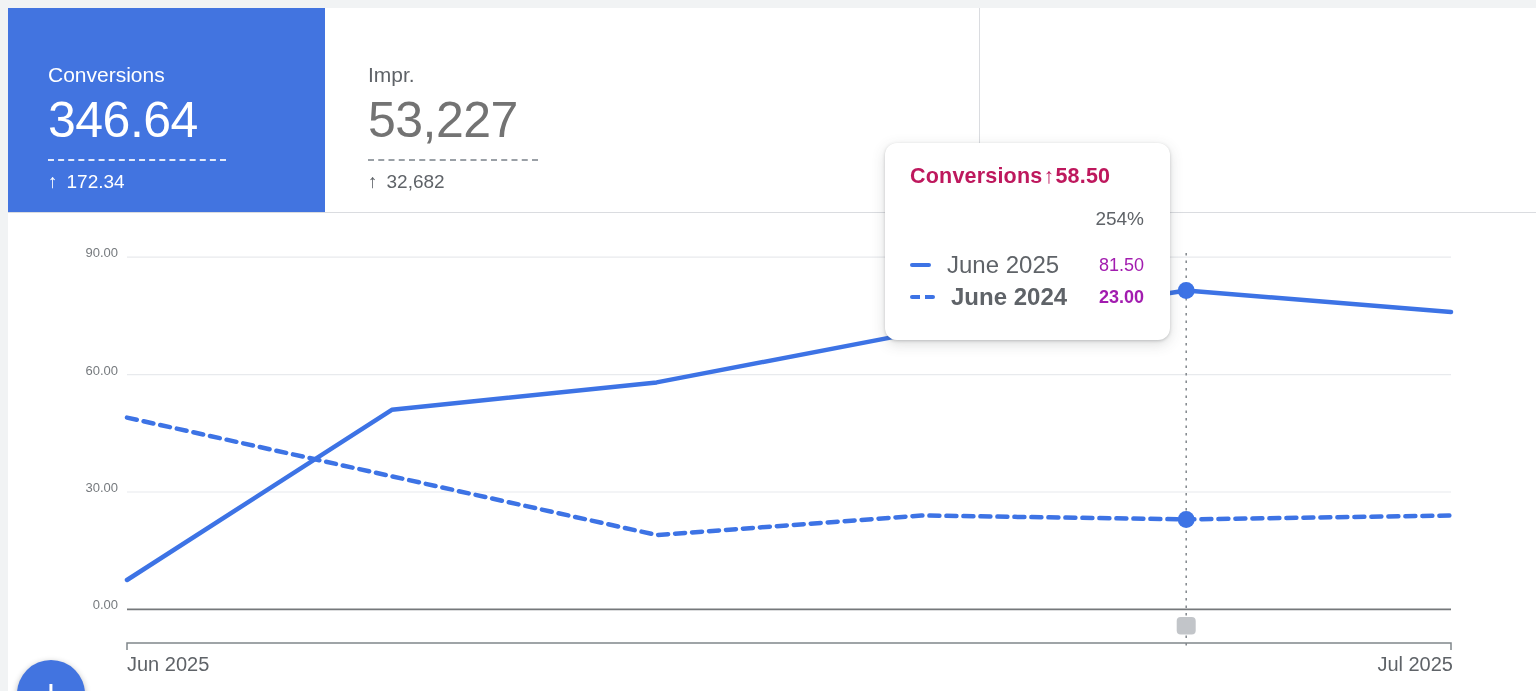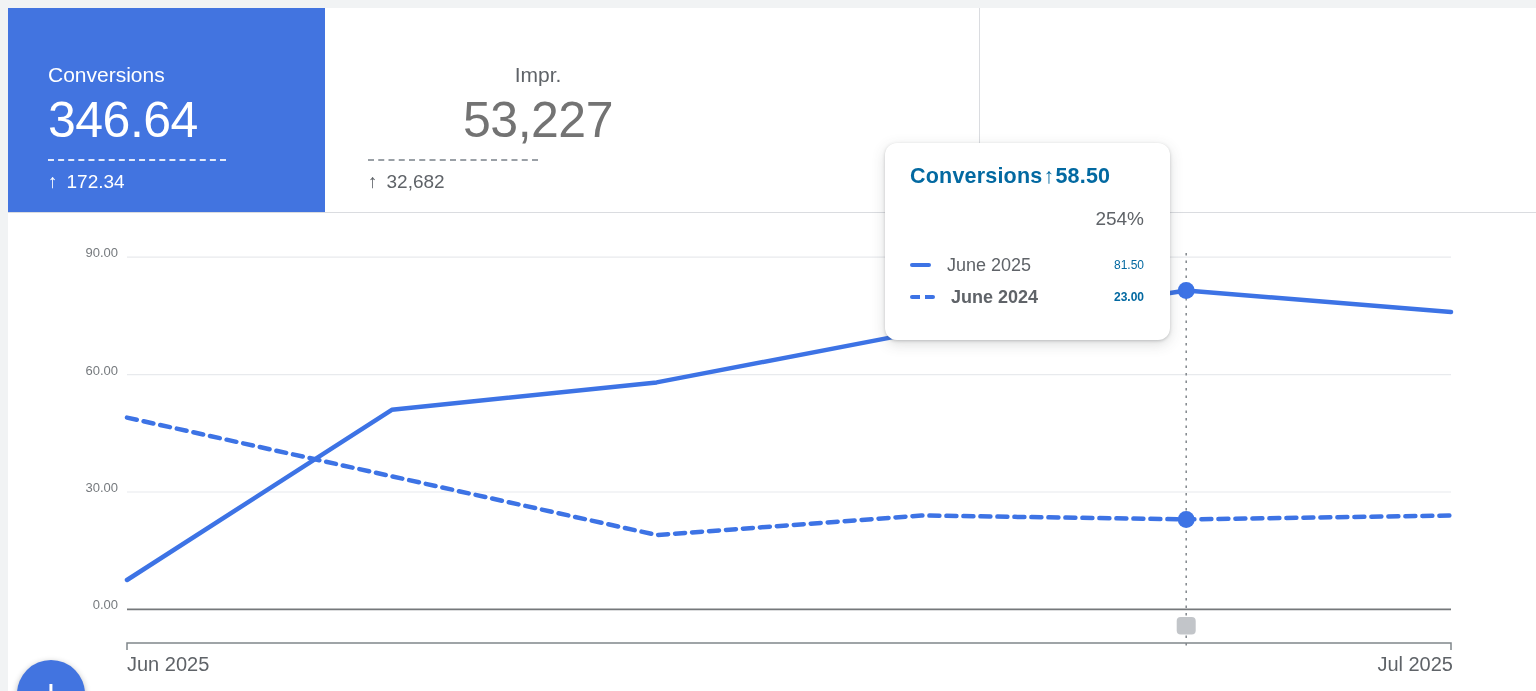--- a/index.html
+++ b/index.html
@@ -6,21 +6,21 @@
   body{font-family:"Liberation Sans","DejaVu Sans",sans-serif;}
   .page{position:relative;width:1536px;height:691px;overflow:hidden;background:#ffffff;}
   .edge{position:absolute;background:#f1f3f4;}
   .edge-top{left:0;top:0;width:1536px;height:8px;}
   .edge-left{left:0;top:0;width:8px;height:691px;}
 
   
   .header{position:absolute;left:8px;top:8px;width:1528px;height:204px;background:#fff;border-bottom:1px solid #dadce0;box-sizing:content-box;}
   .card{position:absolute;top:0;height:204px;box-sizing:border-box;border:0;background:#fff;text-align:left;padding:36px 0 0 43px;cursor:pointer;font-family:inherit;}
   .card-conversions{left:0;width:317px;background:#4274e0;padding-left:40px;}
-  .card-impr{left:317px;width:384px;border-right:1px solid #dadce0;text-align:center;}
+  .card-impr{left:317px;width:384px;border-right:1px solid #dadce0;}
   .card-empty{left:637px;width:335px;border-right:1px solid #dadce0;padding:0;}
   .card-label{font-size:21px;color:#5f6368;line-height:24px;}
   .card-conversions .card-label{color:#fff;}
   .card-value{font-size:50px;letter-spacing:-0.5px;margin-top:5px;color:#737373;line-height:56px;}
   .card-conversions .card-value{color:#fff;}
   .card-dash{width:170px;border-top:2px dashed #9aa0a6;margin-top:11px;}
   .card-conversions .card-dash{width:178px;border-color:rgba(255,255,255,0.85);}
   .card-delta{margin-top:10px;font-size:19px;color:#5f6368;display:flex;gap:9px;align-items:center;}
   .card-conversions .card-delta{color:#fff;}
 
@@ -30,29 +30,29 @@
   
   .chart-layer{position:absolute;left:0;top:0;width:1536px;height:691px;}
   #chart-svg{position:absolute;left:0;top:0;}
   .y-label{position:absolute;left:0;width:118px;text-align:right;font-size:13px;color:#767a7e;}
   .x-label{position:absolute;top:653px;font-size:20px;color:#5f6368;}
   .x-left{left:127px;} .x-right{right:83px;}
 
   
   .tooltip{position:absolute;left:885px;top:143px;width:285px;height:197px;background:#fff;border-radius:12px;z-index:6;
            box-shadow:0 1px 3px rgba(60,64,67,.25),0 4px 14px rgba(60,64,67,.18);box-sizing:border-box;}
-  .tt-title{position:absolute;left:25px;top:21px;font-size:21.5px;font-weight:700;color:#0369a1;letter-spacing:.2px;white-space:nowrap;}
+  .tt-title{position:absolute;left:25px;top:21px;font-size:21.5px;font-weight:700;color:#be185d;letter-spacing:.2px;white-space:nowrap;}
   .tt-arrow{font-weight:500;margin:0 1px;}
   .tt-percent{position:absolute;right:26px;top:65px;font-size:19px;color:#5f6368;}
   .tt-row{position:absolute;left:25px;right:26px;height:26px;display:flex;align-items:center;}
   .tt-row1{top:109px;} .tt-row2{top:141px;font-weight:bold;}
   .tt-sample{width:21px;height:4px;border-radius:2px;background:#3d73e5;flex:none;}
   .tt-sample.dashed{width:25px;background:repeating-linear-gradient(90deg,#3d73e5 0 10px,rgba(0,0,0,0) 10px 15px);}
-  .tt-name{margin-left:16px;font-size:18px;color:#5f6368;}
-  .tt-value{margin-left:auto;font-size:12px;color:#0369a1;}
+  .tt-name{margin-left:16px;font-size:24px;color:#5f6368;}
+  .tt-value{margin-left:auto;font-size:18px;color:#a21caf;}
 
   
   .fab{position:absolute;left:17px;top:660px;width:68px;height:68px;border-radius:50%;background:#4274e0;border:0;cursor:pointer;z-index:7;box-shadow:0 2px 6px rgba(0,0,0,.3);}
   .fab-plus{position:absolute;left:50%;top:50%;transform:translate(-50%,-50%);color:#fff;font-size:40px;font-weight:400;line-height:1;}
 </style>
 </head>
 <body>
 
 <div class="page">
   <div class="edge edge-top"></div>

